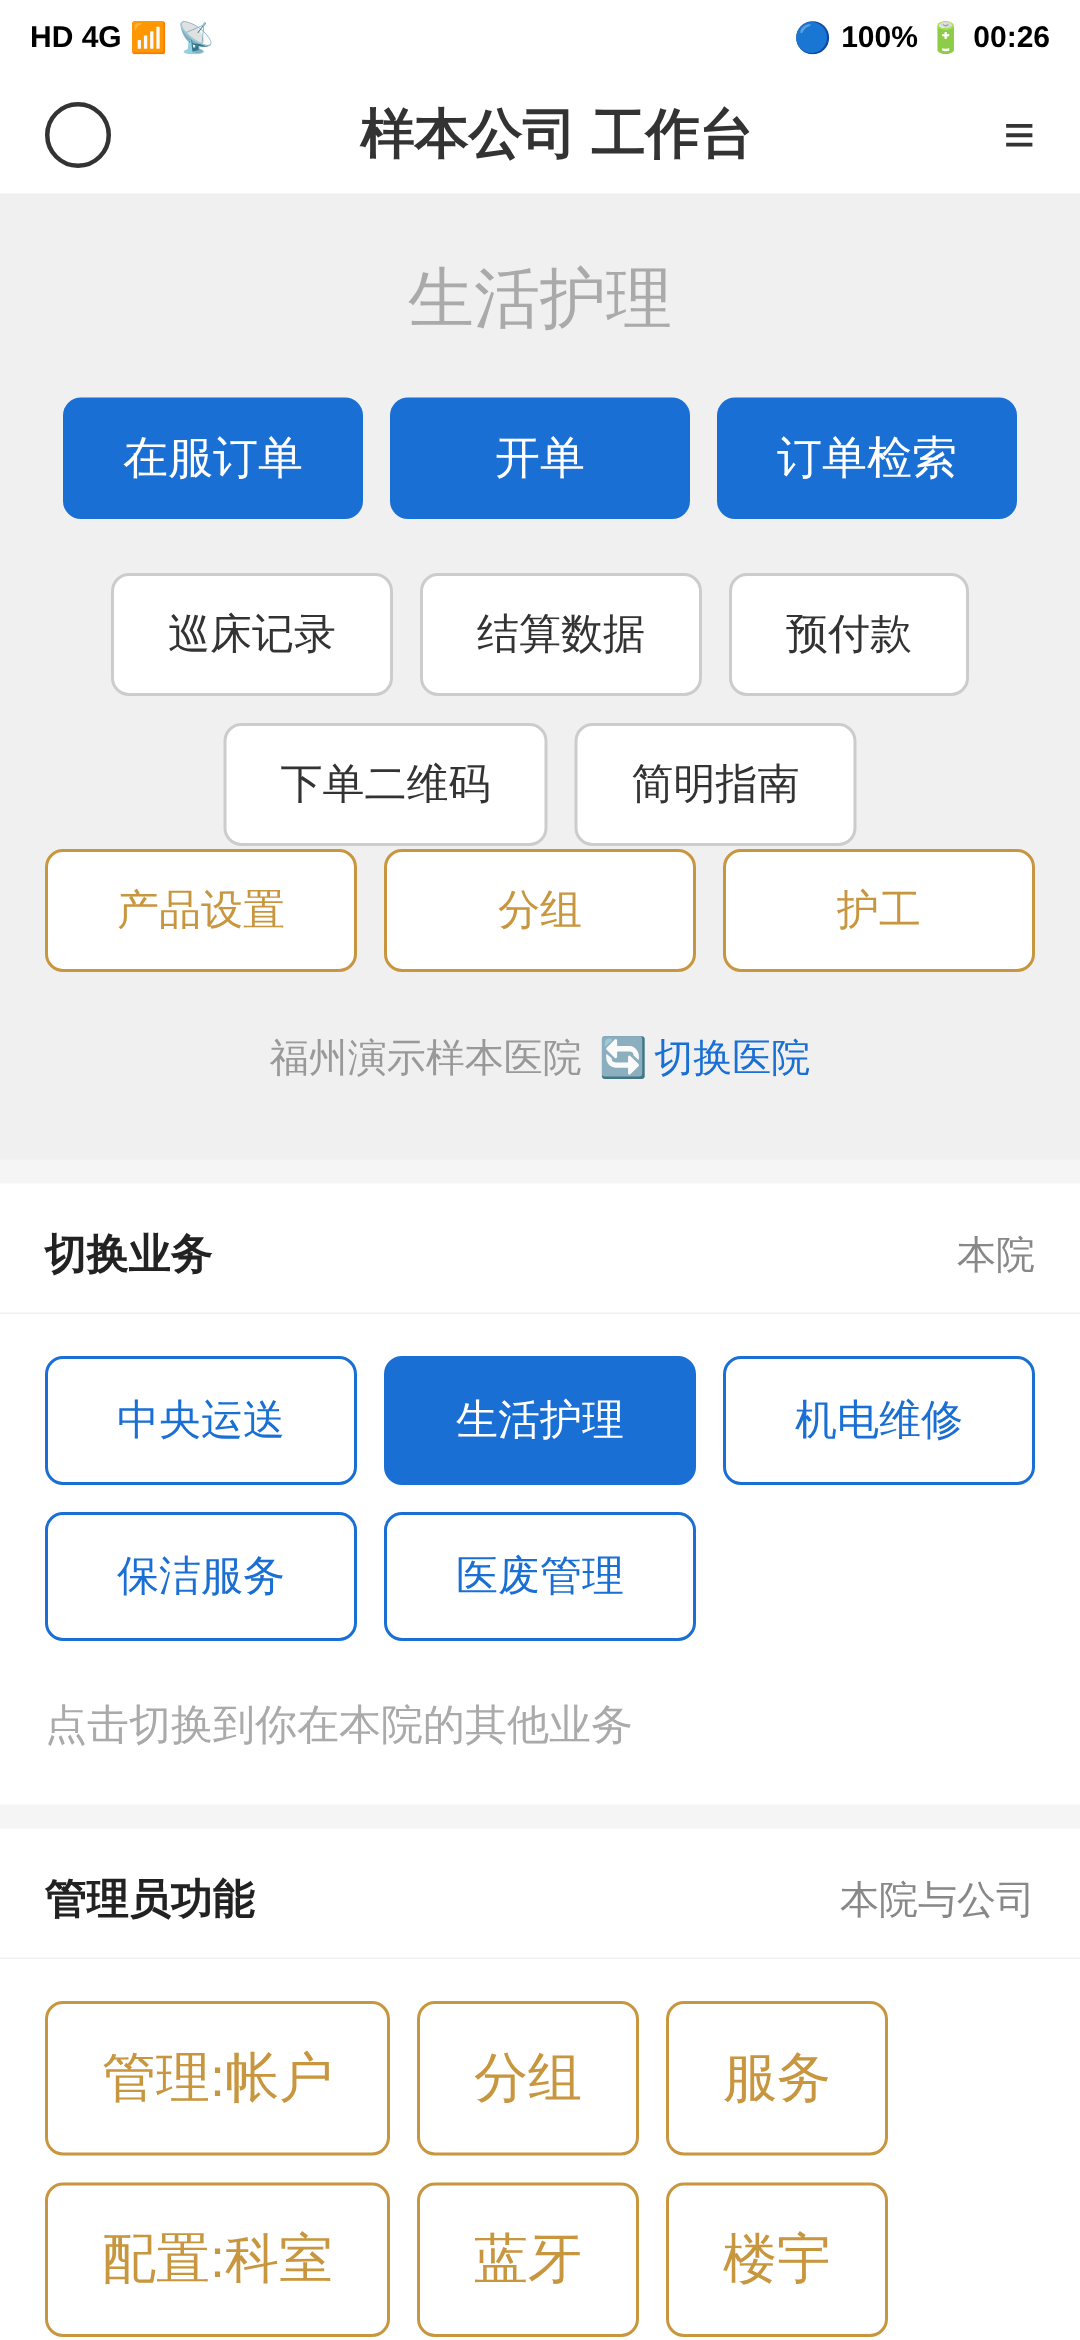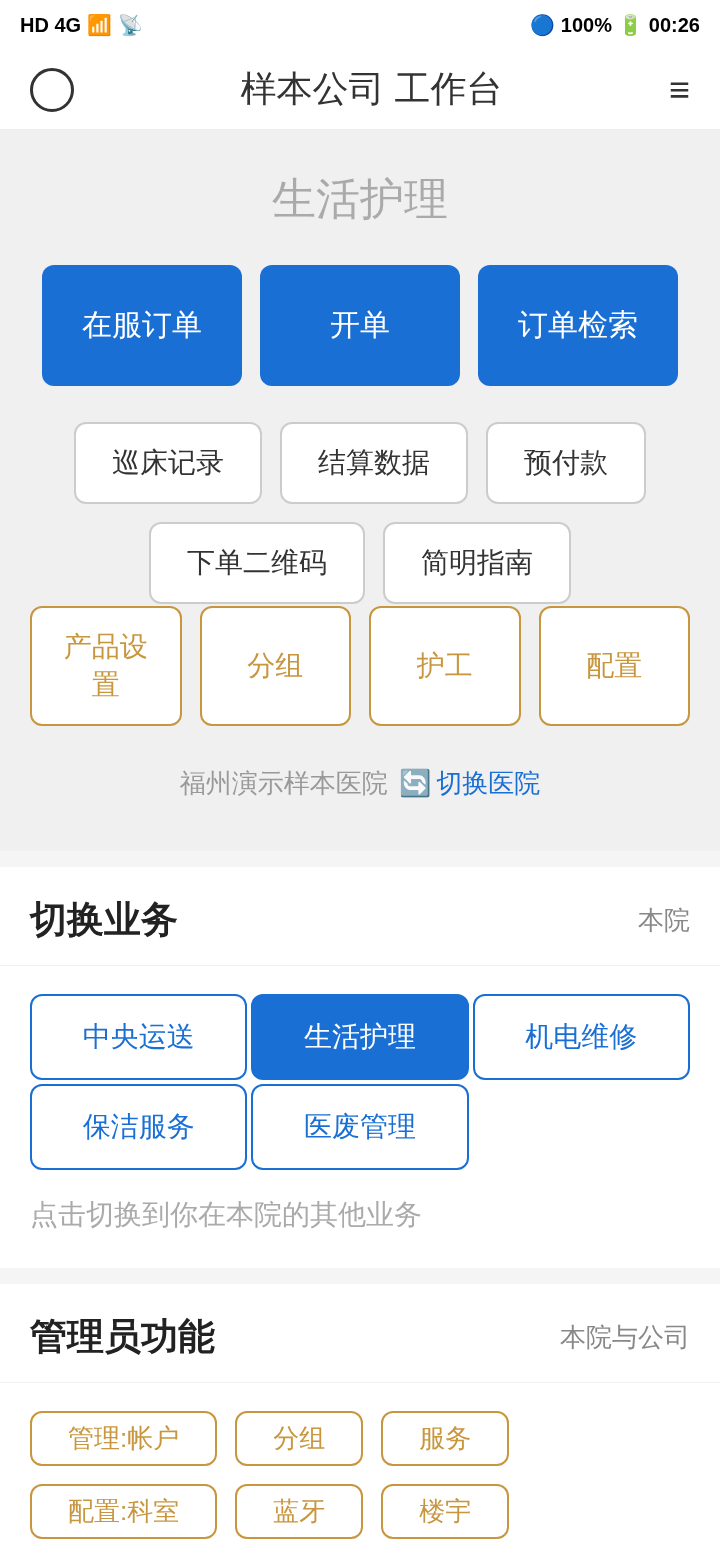--- a/index.html
+++ b/index.html
@@ -33,21 +33,21 @@
       background: #fff;
       height: 80px;
       display: flex;
       align-items: center;
       justify-content: space-between;
       padding: 0 30px;
       border-bottom: 1px solid #eee;
     }
     .top-nav-title {
       font-size: 36px;
-      font-weight: 400;
+      font-weight: 700;
       color: #333;
       flex: 1;
       text-align: center;
     }
     .top-nav-circle {
       width: 44px;
       height: 44px;
       border: 3px solid #333;
       border-radius: 50%;
     }
@@ -84,21 +84,21 @@
       gap: 18px;
       margin-bottom: 36px;
       width: 100%;
       justify-content: center;
     }
     .btn-primary {
       background: #1a6fd4;
       color: #fff;
       border: none;
       border-radius: 12px;
-      padding: 40px 30px;
+      padding: 20px 30px;
       font-size: 30px;
       cursor: pointer;
       flex: 1;
       max-width: 200px;
       text-align: center;
     }
 
     
     .secondary-buttons {
       display: flex;
@@ -163,38 +163,38 @@
       margin-top: 16px;
     }
     .section-header {
       display: flex;
       justify-content: space-between;
       align-items: center;
       padding: 28px 30px 20px;
       border-bottom: 1px solid #f0f0f0;
     }
     .section-title {
-      font-size: 37px;
+      font-size: 28px;
       font-weight: 600;
       color: #222;
     }
     .section-tag {
       font-size: 26px;
       color: #888;
     }
     .section-body {
       padding: 28px 30px;
     }
 
     
     .business-grid {
       display: grid;
       grid-template-columns: repeat(3, 1fr);
-      gap: 4px;
-      margin-bottom: 16px;
+      gap: 18px;
+      margin-bottom: 27px;
     }
     .btn-business {
       background: #fff;
       color: #1a6fd4;
       border: 2px solid #1a6fd4;
       border-radius: 12px;
       padding: 22px 16px;
       font-size: 28px;
       cursor: pointer;
       text-align: center;
@@ -213,22 +213,22 @@
     .admin-grid {
       display: flex;
       flex-wrap: wrap;
       gap: 18px;
     }
     .btn-admin-gold {
       background: #fff;
       color: #c8963e;
       border: 2px solid #c8963e;
       border-radius: 12px;
-      padding: 8px 36px;
-      font-size: 26px;
+      padding: 25px 36px;
+      font-size: 36px;
       cursor: pointer;
       text-align: center;
     }
 
     
     .bottom-nav {
       background: #fff;
       height: 110px;
       display: flex;
       align-items: center;
@@ -295,21 +295,20 @@
       <button class="btn-outline-blue">结算数据</button>
       <button class="btn-outline-blue">预付款</button>
       <button class="btn-outline-blue">下单二维码</button>
       <button class="btn-outline-blue">简明指南</button>
     </div>
 
     <div class="gold-buttons">
       <button class="btn-outline-gold">产品设置</button>
       <button class="btn-outline-gold">分组</button>
       <button class="btn-outline-gold">护工</button>
-      <button class="btn-outline-gold">配置</button>
     </div>
 
     <div class="hospital-info">
       <span>福州演示样本医院</span>
       <span class="switch-link">
         <span>🔄</span>
         <span>切换医院</span>
       </span>
     </div>
   </div>

